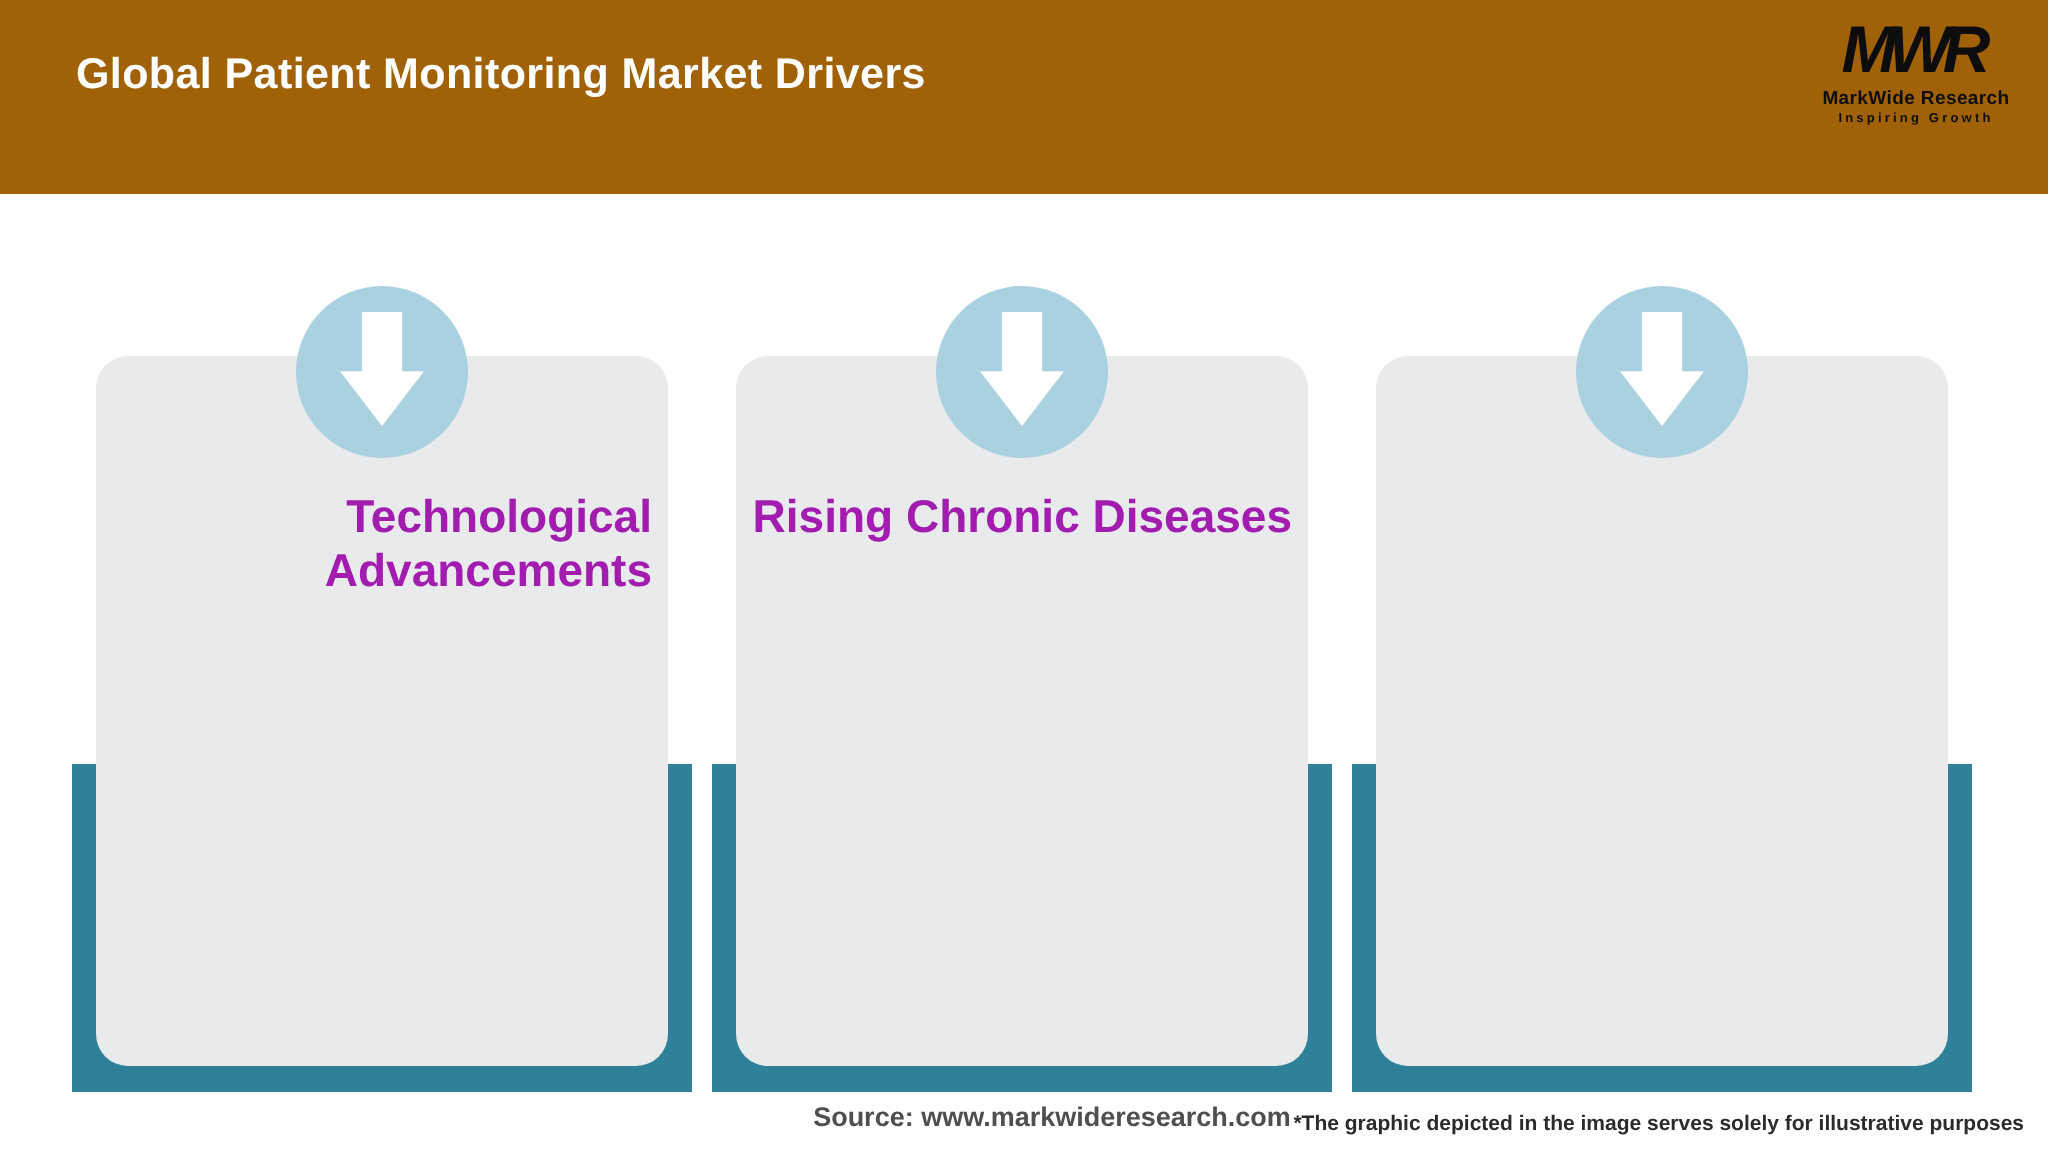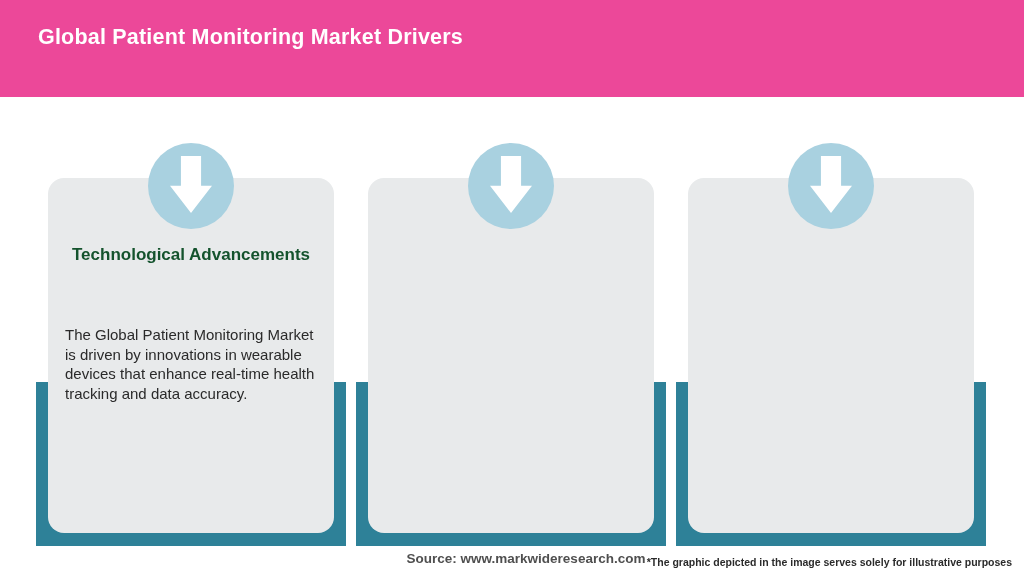--- a/index.html
+++ b/index.html
@@ -4,21 +4,21 @@
 <style>
   html,body{margin:0;padding:0;}
   body{
     width:1024px;height:576px;position:relative;overflow:hidden;
     background:#ffffff;
     font-family:"Liberation Sans","DejaVu Sans",sans-serif;
   }
   
   .header{
     position:absolute;left:0;top:0;width:1024px;height:97px;
-    background:#ec4899;
+    background:#a16207;
   }
   .header-title{
     position:absolute;left:38px;top:25px;
     font-size:21.5px;font-weight:700;color:#ffffff;letter-spacing:.2px;
   }
   .logo{
     position:absolute;right:14px;top:8px;width:104px;text-align:center;color:#0d0d0d;
   }
   .logo-mwr{
     font-size:33px;font-weight:900;font-style:italic;letter-spacing:-4px;
@@ -42,21 +42,21 @@
     position:absolute;top:-35px;left:50%;transform:translateX(-50%);
     width:86px;height:86px;border-radius:50%;
     background:#a9d1e0;z-index:3;
   }
   .arrow-down{
     width:42px;height:57px;background:#ffffff;margin:13px auto 0;
     clip-path:polygon(26% 0,74% 0,74% 52%,100% 52%,50% 100%,0 52%,26% 52%);
   }
   .card-title{
     position:absolute;top:67px;left:8px;right:8px;z-index:4;
-    text-align:center;font-size:17px;font-weight:700;color:#14532d;
+    text-align:right;font-size:23px;font-weight:700;color:#a21caf;
   }
   .card-desc{
     position:absolute;top:147px;left:17px;right:13px;z-index:4;
     font-size:15px;line-height:19.5px;color:#2a2a2a;
   }
 
   
   .footer-source{
     position:absolute;left:383px;top:551px;width:286px;z-index:5;
     text-align:center;font-size:13.5px;font-weight:700;color:#4f4f4f;
@@ -64,38 +64,43 @@
   .footer-disclaimer{
     position:absolute;right:12px;top:556px;z-index:5;
     font-size:10.5px;font-weight:600;color:#2b2b2b;
   }
 </style>
 </head>
 <body>
 
 <div class="header">
   <div class="header-title">Global Patient Monitoring Market Drivers</div>
+  <div class="logo">
+    <div class="logo-mwr">MWR</div>
+    <div class="logo-name">MarkWide Research</div>
+    <div class="logo-tagline">Inspiring Growth</div>
+  </div>
 </div>
 
 <div class="card-group cg-0">
   <div class="backing"></div>
   <div class="card"></div>
   <div class="icon-circle">
     <div class="arrow-down"></div>
   </div>
   <div class="card-title">Technological Advancements</div>
-  <div class="card-desc">The Global Patient Monitoring Market is driven by innovations in wearable devices that enhance real-time health tracking and data accuracy.</div>
 </div>
 
 <div class="card-group cg-1">
   <div class="backing"></div>
   <div class="card"></div>
   <div class="icon-circle">
     <div class="arrow-down"></div>
   </div>
+  <div class="card-title">Rising Chronic Diseases</div>
 </div>
 
 <div class="card-group cg-2">
   <div class="backing"></div>
   <div class="card"></div>
   <div class="icon-circle">
     <div class="arrow-down"></div>
   </div>
 </div>
 

